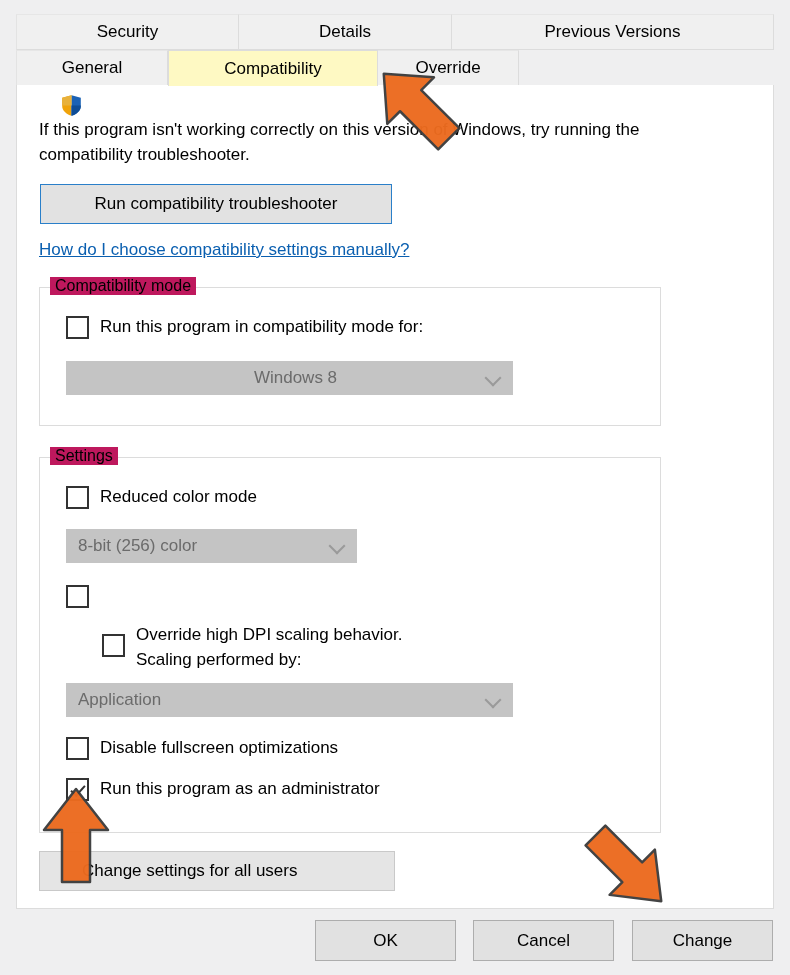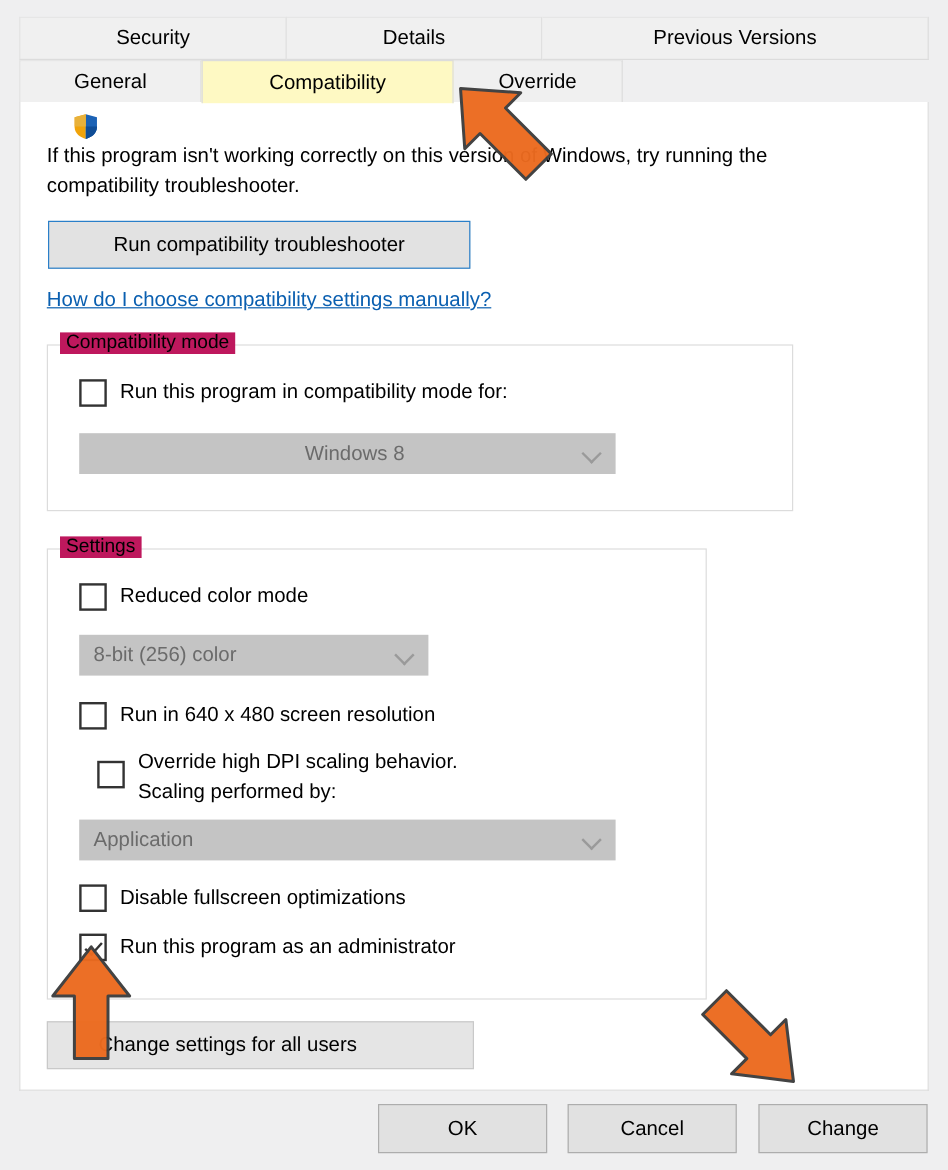--- a/index.html
+++ b/index.html
@@ -180,21 +180,21 @@
   }
   .group-compat {
     left: 22px;
     top: 202px;
     width: 622px;
     height: 139px;
   }
   .group-settings {
     left: 22px;
     top: 372px;
-    width: 550px;
+    width: 622px;
     height: 376px;
   }
   .group-legend {
     position: absolute;
     top: -11px;
     left: 10px;
     background: #be185d;
     padding: 0 5px;
     font-size: 16px;
     color: #000;
@@ -382,24 +382,23 @@
           <span class="cb-label">Reduced color mode</span>
         </div>
 
         <div class="combo" style="left:26px; top:71px; width:291px; height:34px;">
           <span>8-bit (256) color</span>
           <span class="chev"></span>
         </div>
 
         <div class="cb-row" style="left:26px; top:127px;">
           <span class="checkbox"></span>
-          <span class="cb-label">Run in 640 x 480 screen resolution</span>
-        </div>
-
-        <div class="cb-row" style="left:8px; top:164px;padding-left:33px;">
+        </div>
+
+        <div class="cb-row" style="left:29px; top:164px;padding-left:33px;">
           <span class="checkbox" style="margin-top:12px"></span>
           <span class="cb-label" style="line-height:25px">Override high DPI scaling behavior.
 Scaling performed by:</span>
         </div>
 
         <div class="combo" style="left:26px; top:225px; width:447px; height:34px;">
           <span>Application</span>
           <span class="chev"></span>
         </div>
 

